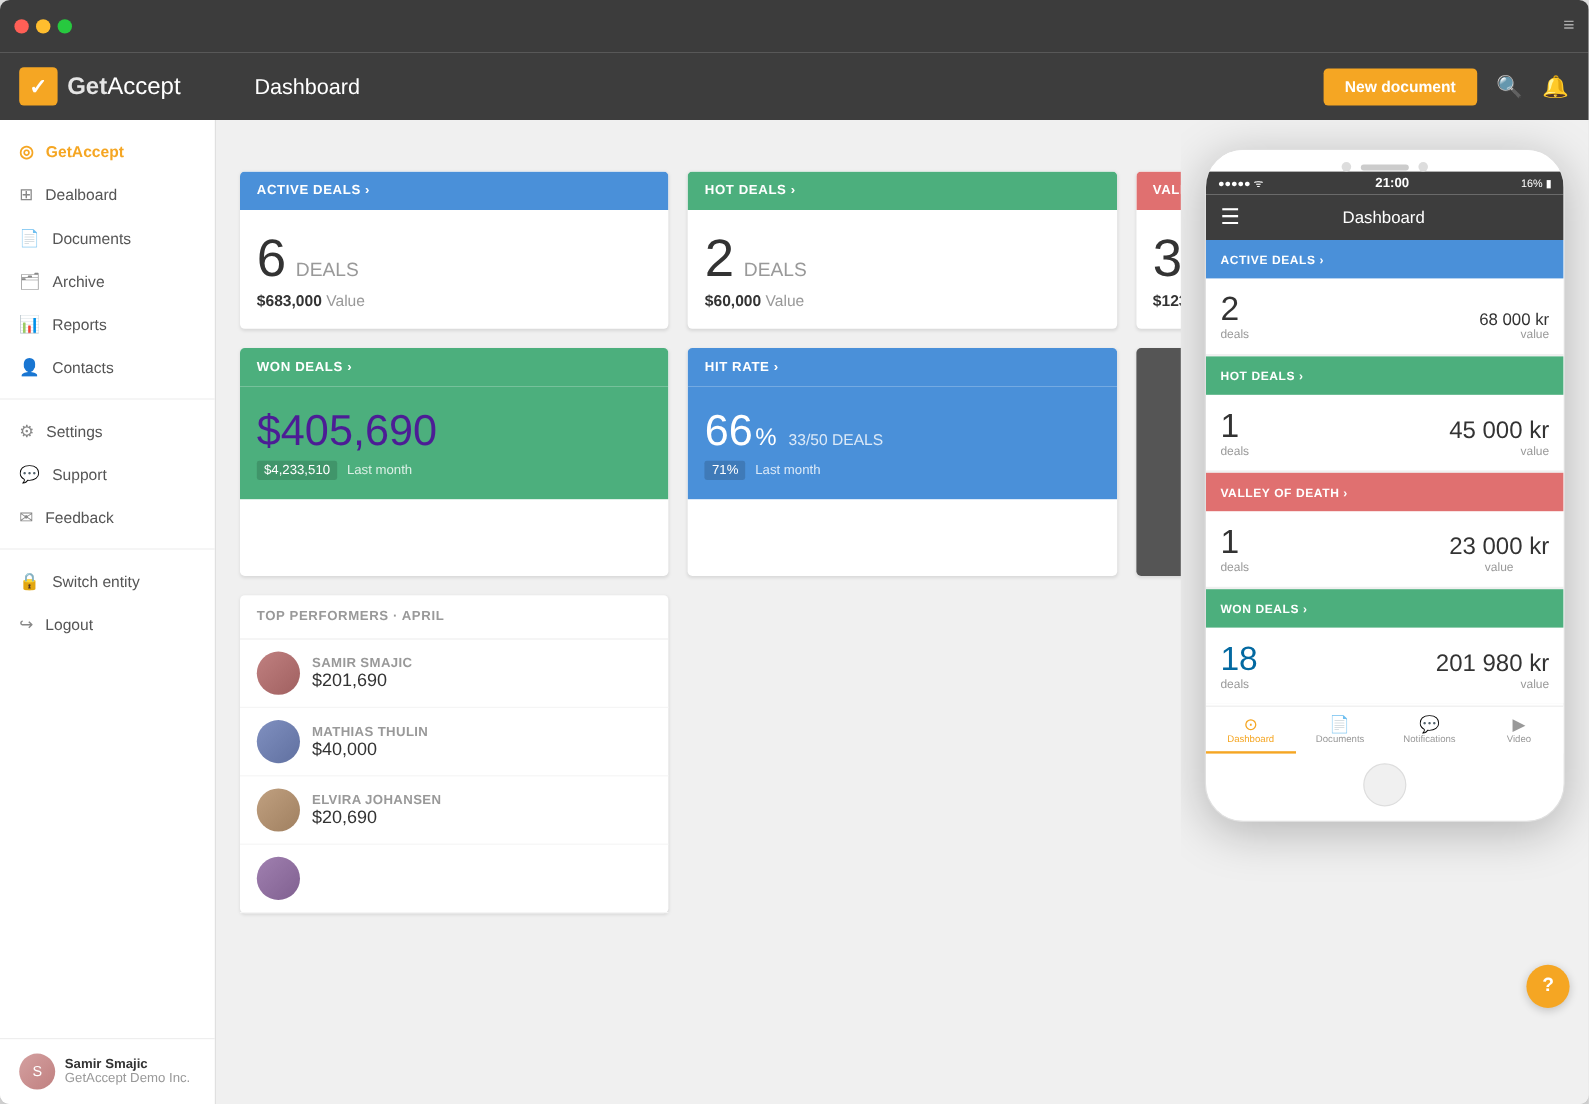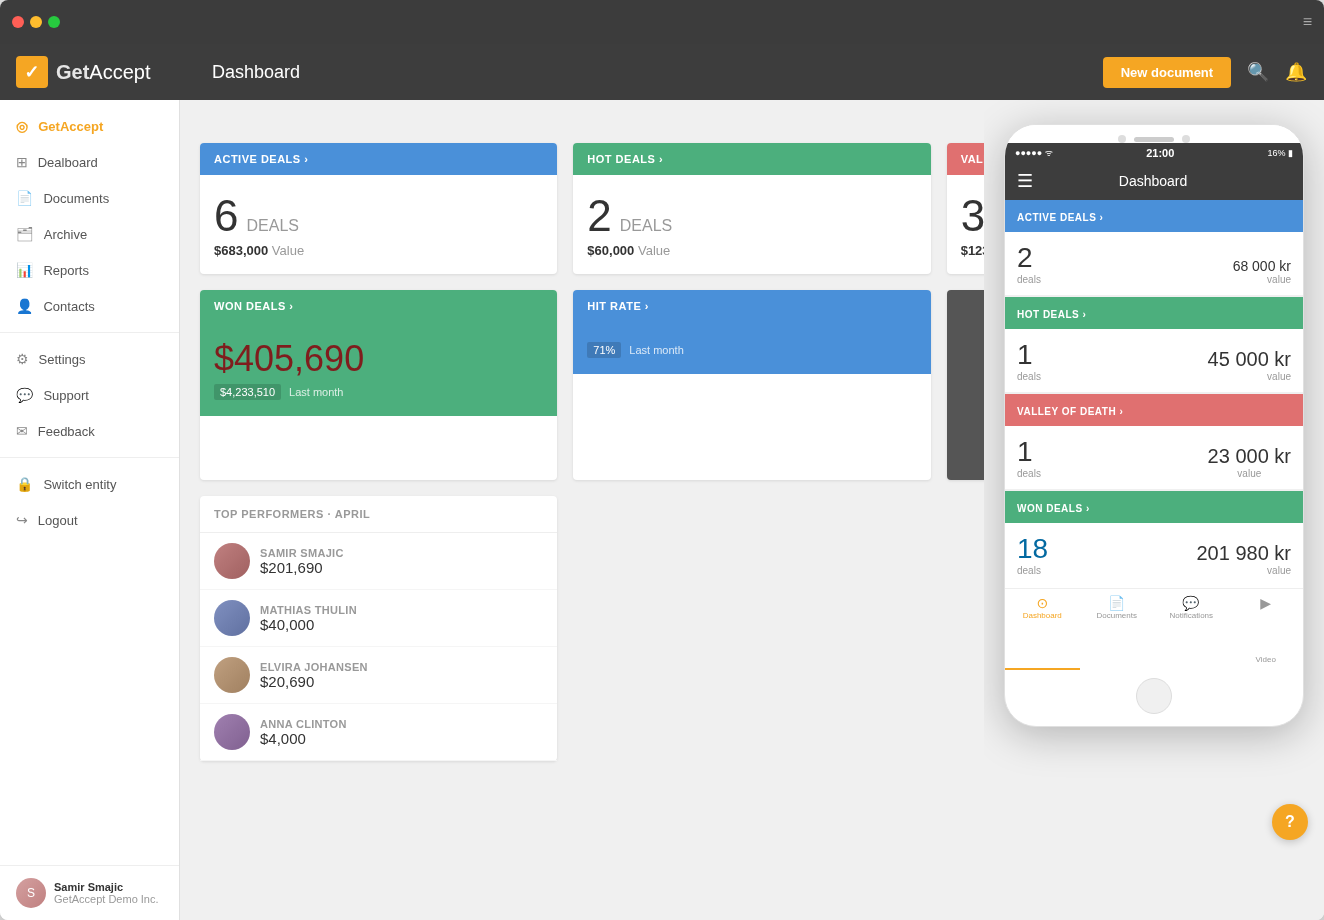--- a/index.html
+++ b/index.html
@@ -54,21 +54,21 @@
     .card-header-hit { background: #4a90d9; }
     .card-title { color: white; font-size: 11px; font-weight: 700; letter-spacing: 0.5px; }
     .card-body { padding: 16px 14px; }
     .deal-count { font-size: 36px; font-weight: 300; color: #333; display: flex; align-items: baseline; gap: 8px; }
     .deal-count .big-num { font-size: 44px; font-weight: 300; }
     .deal-label { font-size: 16px; color: #999; font-weight: 300; }
     .deal-value { font-size: 13px; color: #555; margin-top: 2px; }
     .deal-value span { color: #333; font-weight: 600; }
 
     
-    .won-amount { font-size: 36px; font-weight: 300; color: #7f1d1d; }
+    .won-amount { font-size: 36px; font-weight: 300; color: #4c1d95; }
     .won-card-body { padding: 16px 14px; background: #4caf7d; }
     .won-sub { display: flex; align-items: center; gap: 8px; margin-top: 4px; }
     .won-sub-value { background: rgba(0,0,0,0.15); color: white; font-size: 11px; padding: 2px 6px; border-radius: 2px; }
     .won-sub-label { color: rgba(255,255,255,0.8); font-size: 11px; }
 
     
     .hit-card-body { padding: 16px 14px; background: #4a90d9; }
     .hit-rate { color: white; font-size: 36px; font-weight: 300; display: flex; align-items: baseline; gap: 2px; }
     .hit-rate .pct { font-size: 20px; }
     .hit-deals { color: rgba(255,255,255,0.8); font-size: 13px; margin-left: 8px; }
@@ -271,20 +271,25 @@
                 <span class="won-sub-label">Last month</span>
               </div>
             </div>
           </div>
 
           <div class="card">
             <div class="card-header card-header-hit">
               <span class="card-title">HIT RATE ›</span>
             </div>
             <div class="hit-card-body">
+              <div class="hit-rate">
+                <span>66</span>
+                  <span class="pct">%</span>
+                <span class="hit-deals">33/50 DEALS</span>
+              </div>
               <div class="hit-sub">
                 <span class="hit-sub-value">71%</span>
                 <span class="hit-sub-label">Last month</span>
               </div>
             </div>
           </div>
 
           <div class="card clock-card">
             <div class="clock-body">
 
@@ -340,24 +345,20 @@
             </div>
             <div class="performer-item">
               <div class="performer-avatar av3" style="width:36px;height:36px;border-radius:50%;background:linear-gradient(135deg,#c0a080,#a08060);"></div>
               <div class="performer-info">
                 <div class="performer-name">ELVIRA JOHANSEN</div>
                 <div class="performer-value">$20,690</div>
               </div>
             </div>
             <div class="performer-item">
               <div class="performer-avatar av4" style="width:36px;height:36px;border-radius:50%;background:linear-gradient(135deg,#a080b0,#806090);"></div>
-              <div class="performer-info">
-                <div class="performer-name">ANNA CLINTON</div>
-                <div class="performer-value">$4,000</div>
-              </div>
             </div>
           </div>
         </div>
       </div>
 
       <div style="position:absolute;right:0;top:0;bottom:0;width:340px;padding:16px;background:#f0f0f0;overflow-y:auto;display:flex;align-items:flex-start;justify-content:center;">
         <div style="background:white;border-radius:32px;box-shadow:0 8px 40px rgba(0,0,0,0.25);width:300px;overflow:hidden;border:1px solid #e0e0e0;margin-top:8px;">
 
           <div style="background:white;padding:10px 16px 0;display:flex;align-items:center;justify-content:center;gap:8px;">
             <div style="width:8px;height:8px;border-radius:50%;background:#ddd;"></div>
@@ -452,21 +453,21 @@
             <div style="flex:1;display:flex;flex-direction:column;align-items:center;padding:6px 4px;color:#999;">
               <span style="font-size:14px;">📄</span>
               <span style="font-size:8px;">Documents</span>
             </div>
             <div style="flex:1;display:flex;flex-direction:column;align-items:center;padding:6px 4px;color:#999;">
               <span style="font-size:14px;">💬</span>
               <span style="font-size:8px;">Notifications</span>
             </div>
             <div style="flex:1;display:flex;flex-direction:column;align-items:center;padding:6px 4px;color:#999;">
               <span style="font-size:14px;">▶</span>
-              <span style="font-size:8px;margin-top:44px;">Video</span>
+              <span style="font-size:8px;">Video</span>
             </div>
           </div>
 
           <div style="display:flex;justify-content:center;padding:8px 0 12px;">
             <div style="width:36px;height:36px;border-radius:50%;background:#f0f0f0;border:1px solid #ddd;"></div>
           </div>
         </div>
 
         <div style="position:absolute;bottom:80px;right:16px;width:36px;height:36px;background:#f5a623;border-radius:50%;display:flex;align-items:center;justify-content:center;color:white;font-size:16px;font-weight:bold;cursor:pointer;box-shadow:0 2px 8px rgba(0,0,0,0.2);">?</div>
       </div>

